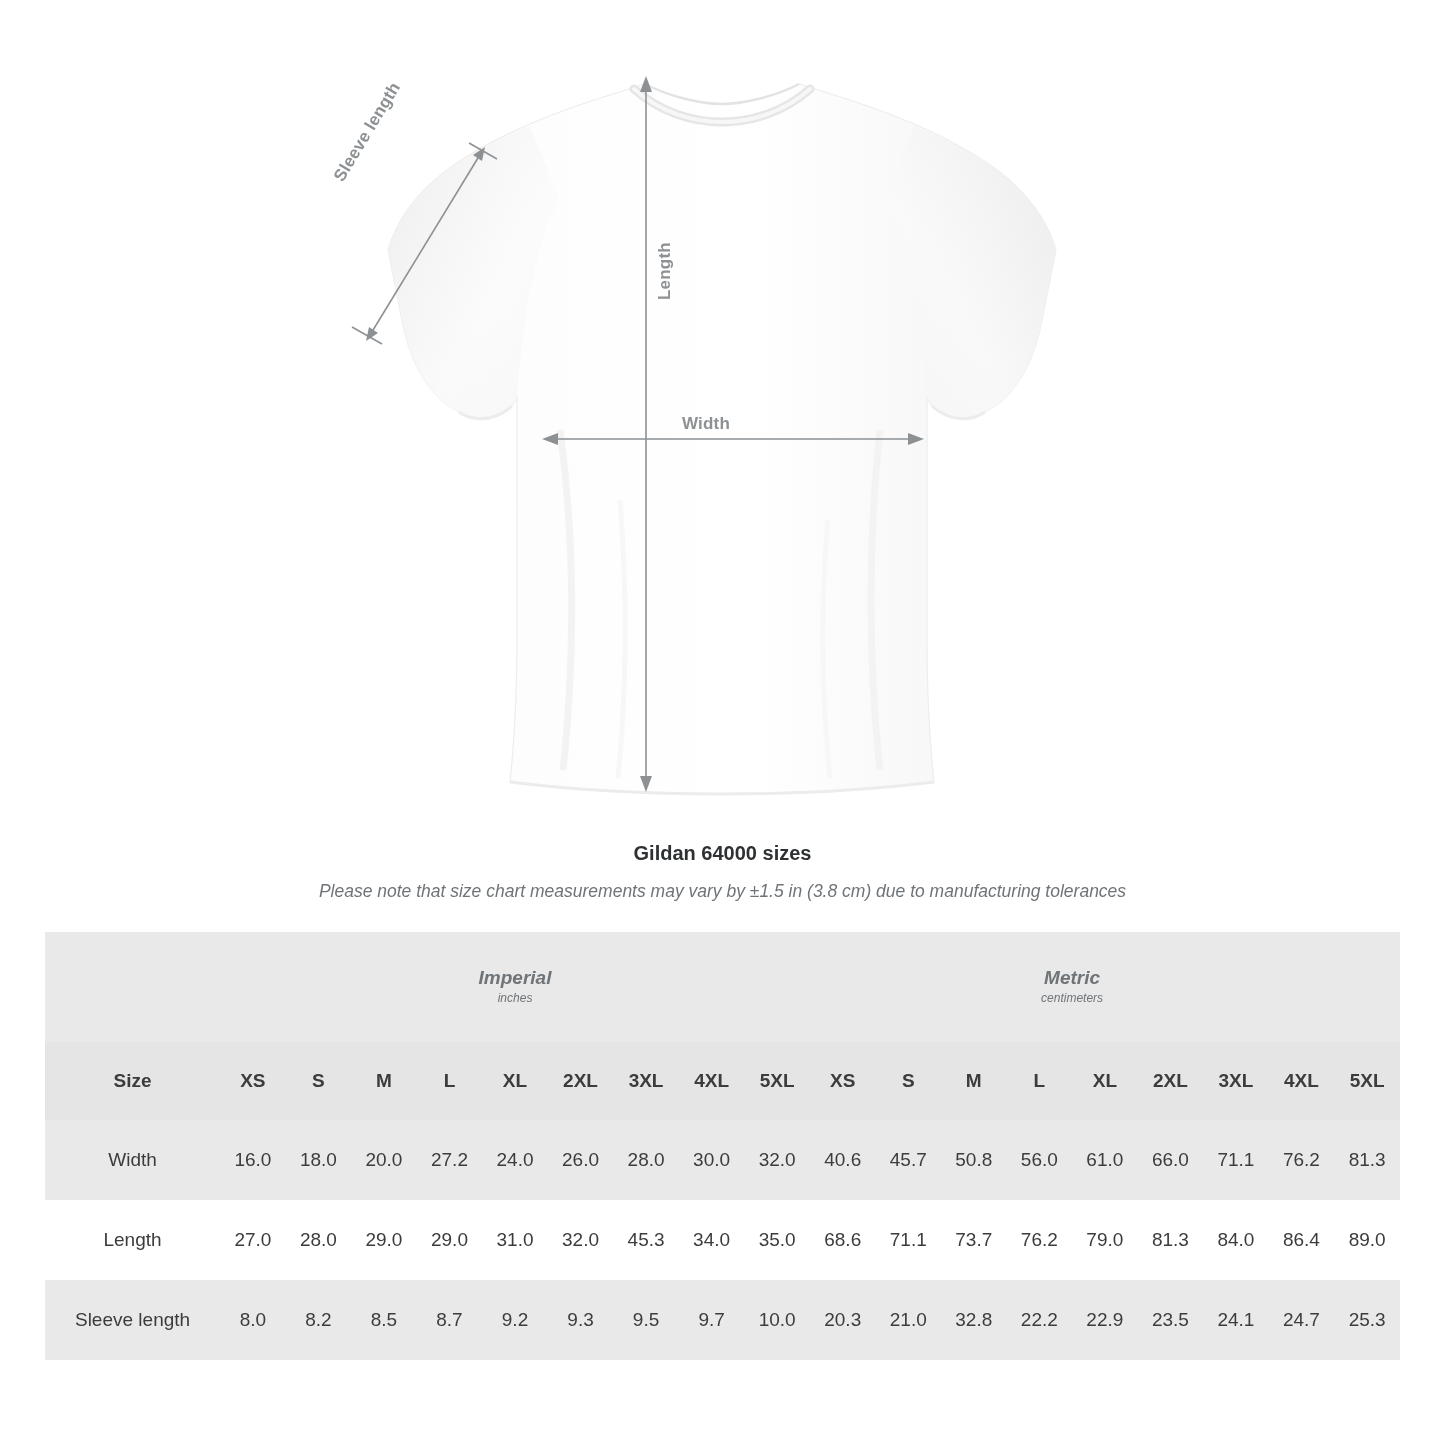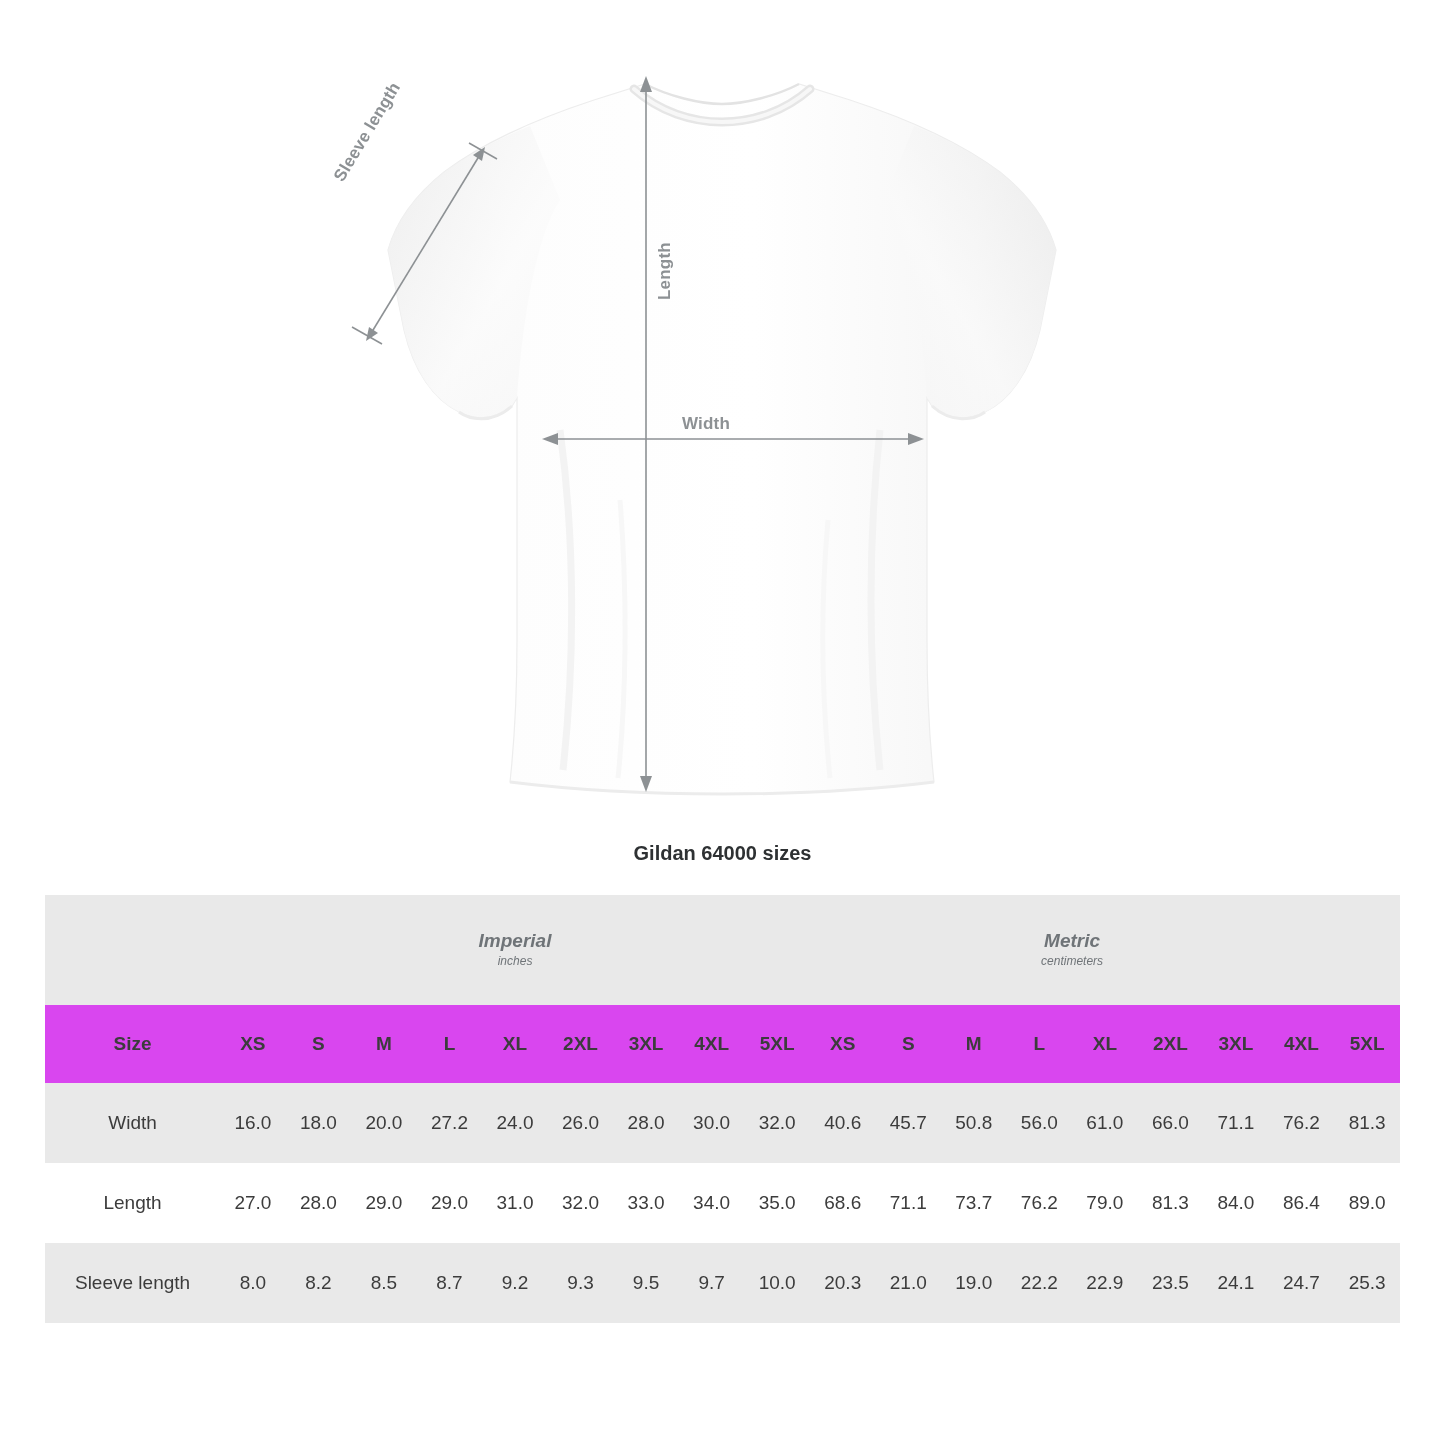--- a/index.html
+++ b/index.html
@@ -99,21 +99,21 @@
   }
   .unit-sub {
     font-size: 12px;
     font-style: italic;
     color: #6f7478;
     line-height: 1.6;
   }
 
   tr.row-head td {
     height: 76px;
-    background: #d946ef;
+    background: #e5e5e5;
     font-size: 19px;
     color: #3c3c3c;
     font-weight: bold;
     margin-top: 12px;
   }
   tr.row-head td.rowlabel {
     font-size: 19px;
     font-weight: bold;
   }
 
@@ -234,20 +234,21 @@
     </g>
   </svg>
 
   <div class="dim-label sleeve">Sleeve length</div>
   <div class="dim-label length">Length</div>
   <div class="dim-label width">Width</div>
 </div>
 
 <div class="title-block">
   <h1 class="chart-title">Gildan 64000 sizes</h1>
+  <p class="chart-note">Please note that size chart measurements may vary by ±1.5 in (3.8 cm) due to manufacturing tolerances</p>
 </div>
 
 <div class="table-wrap">
   <table class="size-chart">
     <colgroup>
       <col class="label-col">
       <col class="data-col">
         <col class="data-col">
         <col class="data-col">
       <col class="data-col">
@@ -325,21 +326,21 @@
       </tr>
 
       <tr class="band band-white">
         <td class="rowlabel">Length</td>
         <td>27.0</td>
         <td>28.0</td>
         <td>29.0</td>
         <td>29.0</td>
         <td>31.0</td>
         <td>32.0</td>
-        <td>33.0</td>
+        <td>45.3</td>
         <td>34.0</td>
         <td>35.0</td>
         <td>68.6</td>
         <td>71.1</td>
         <td>73.7</td>
         <td>76.2</td>
         <td>79.0</td>
         <td>81.3</td>
         <td>84.0</td>
         <td>86.4</td>
@@ -352,21 +353,21 @@
         <td>8.2</td>
         <td>8.5</td>
         <td>8.7</td>
         <td>9.2</td>
         <td>9.3</td>
         <td>9.5</td>
         <td>9.7</td>
         <td>10.0</td>
         <td>20.3</td>
         <td>21.0</td>
-        <td>19.0</td>
+        <td>32.8</td>
         <td>22.2</td>
         <td>22.9</td>
         <td>23.5</td>
         <td>24.1</td>
         <td>24.7</td>
         <td>25.3</td>
       </tr>
     </tbody>
   </table>
 </div>

